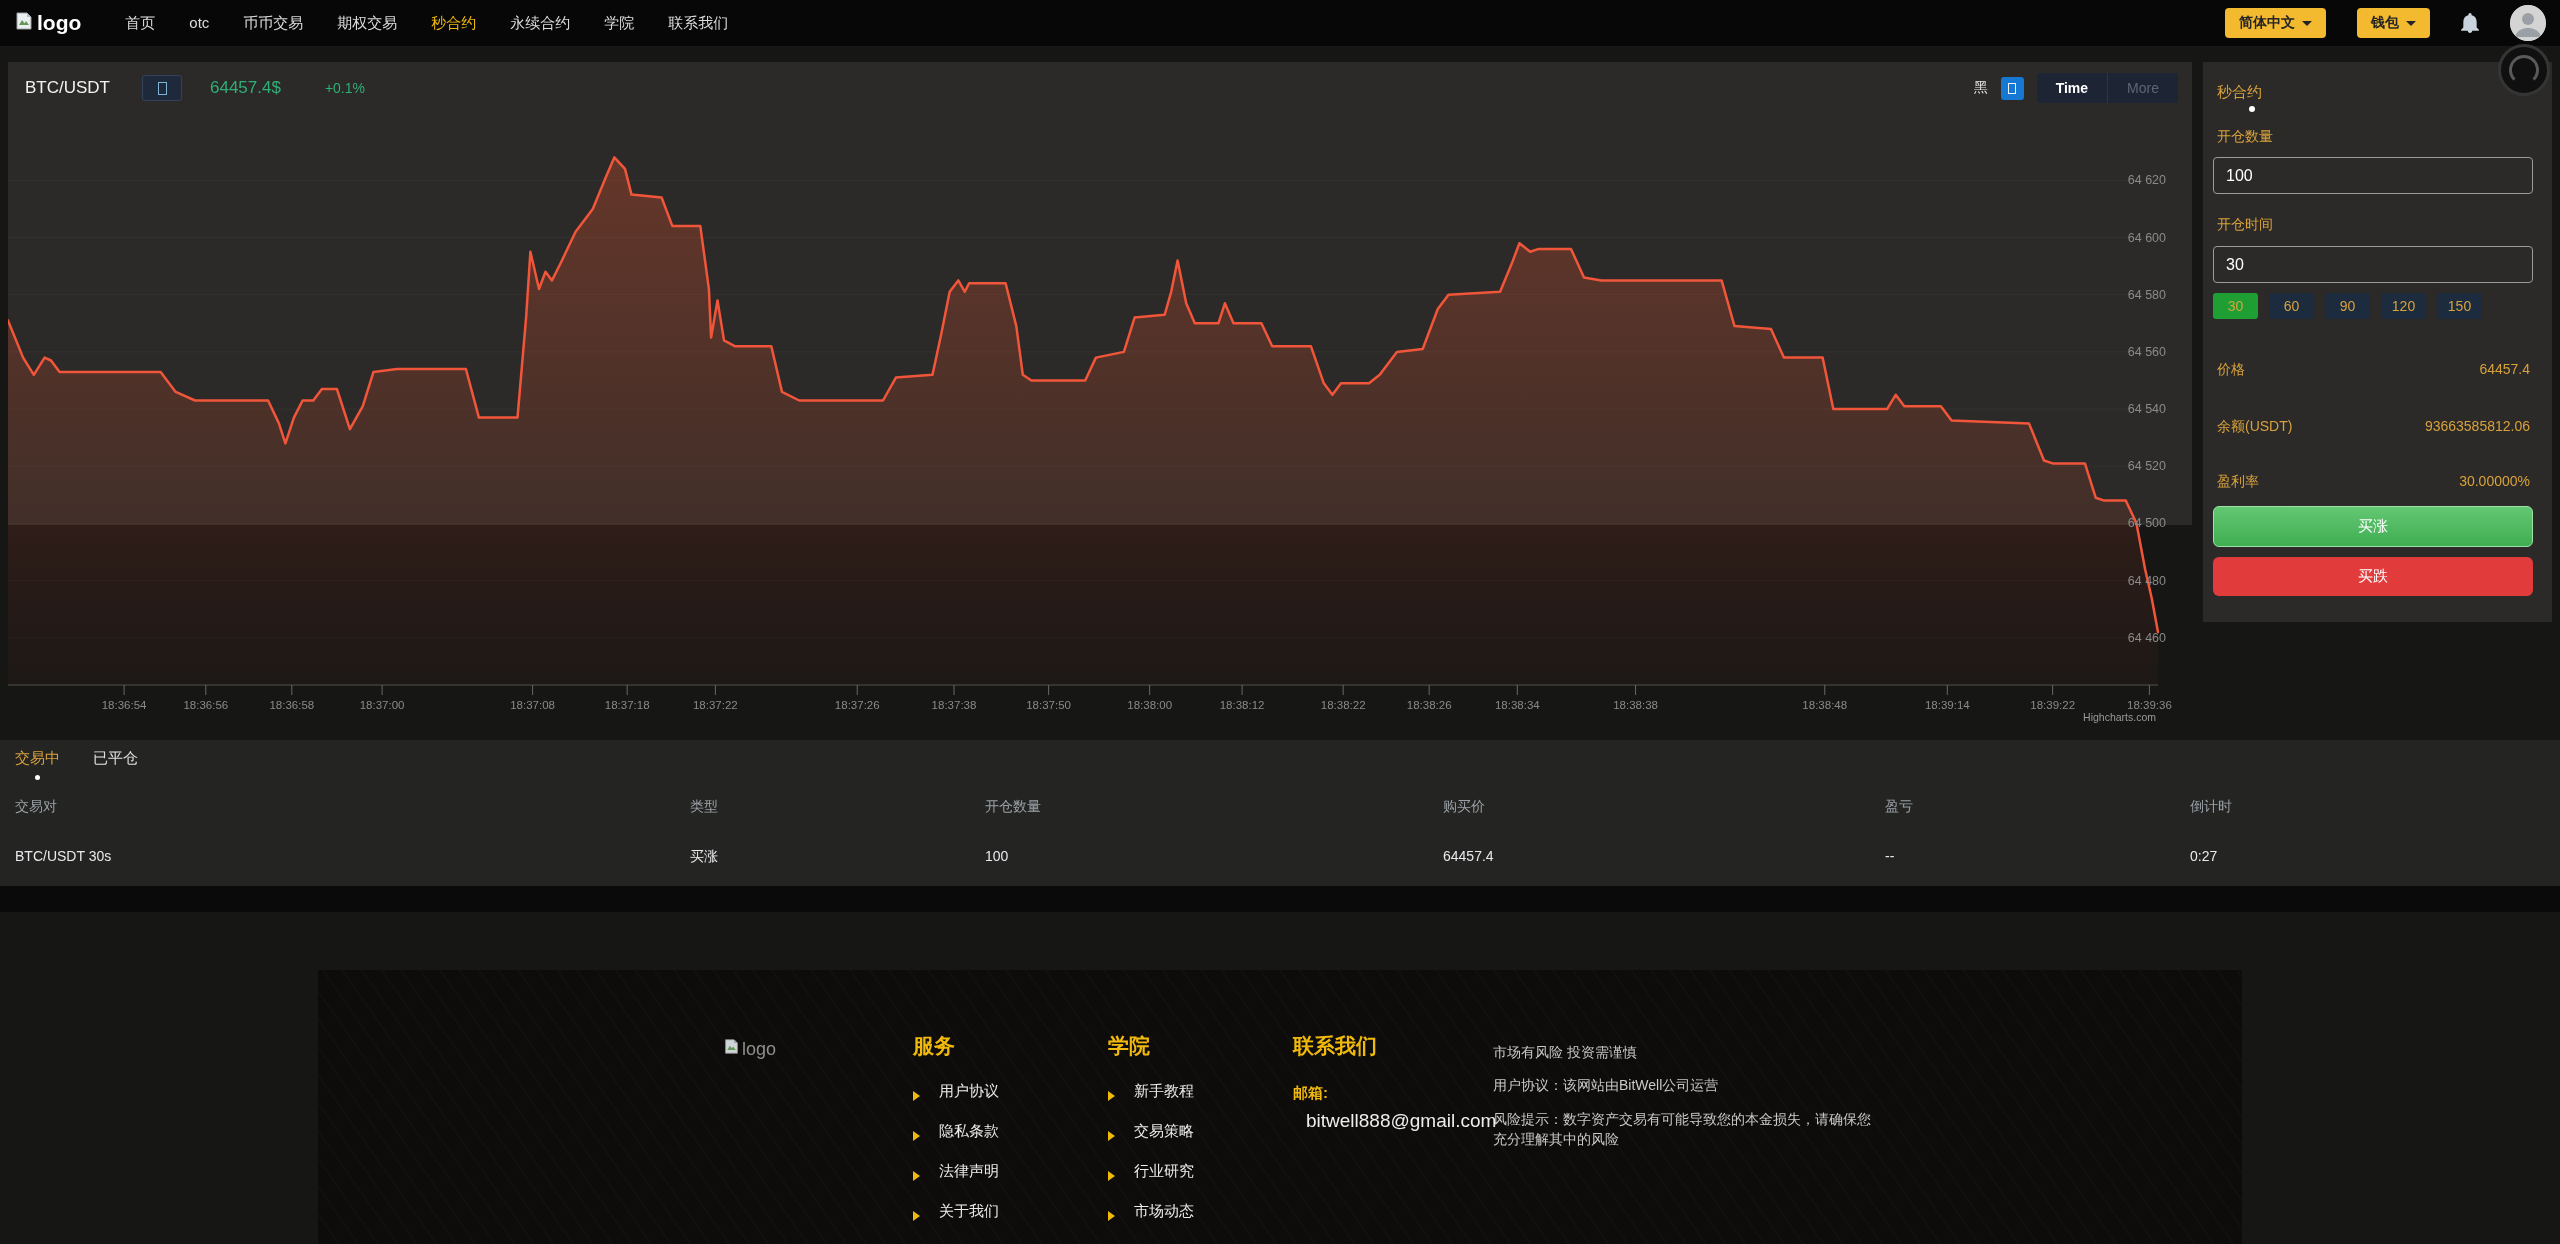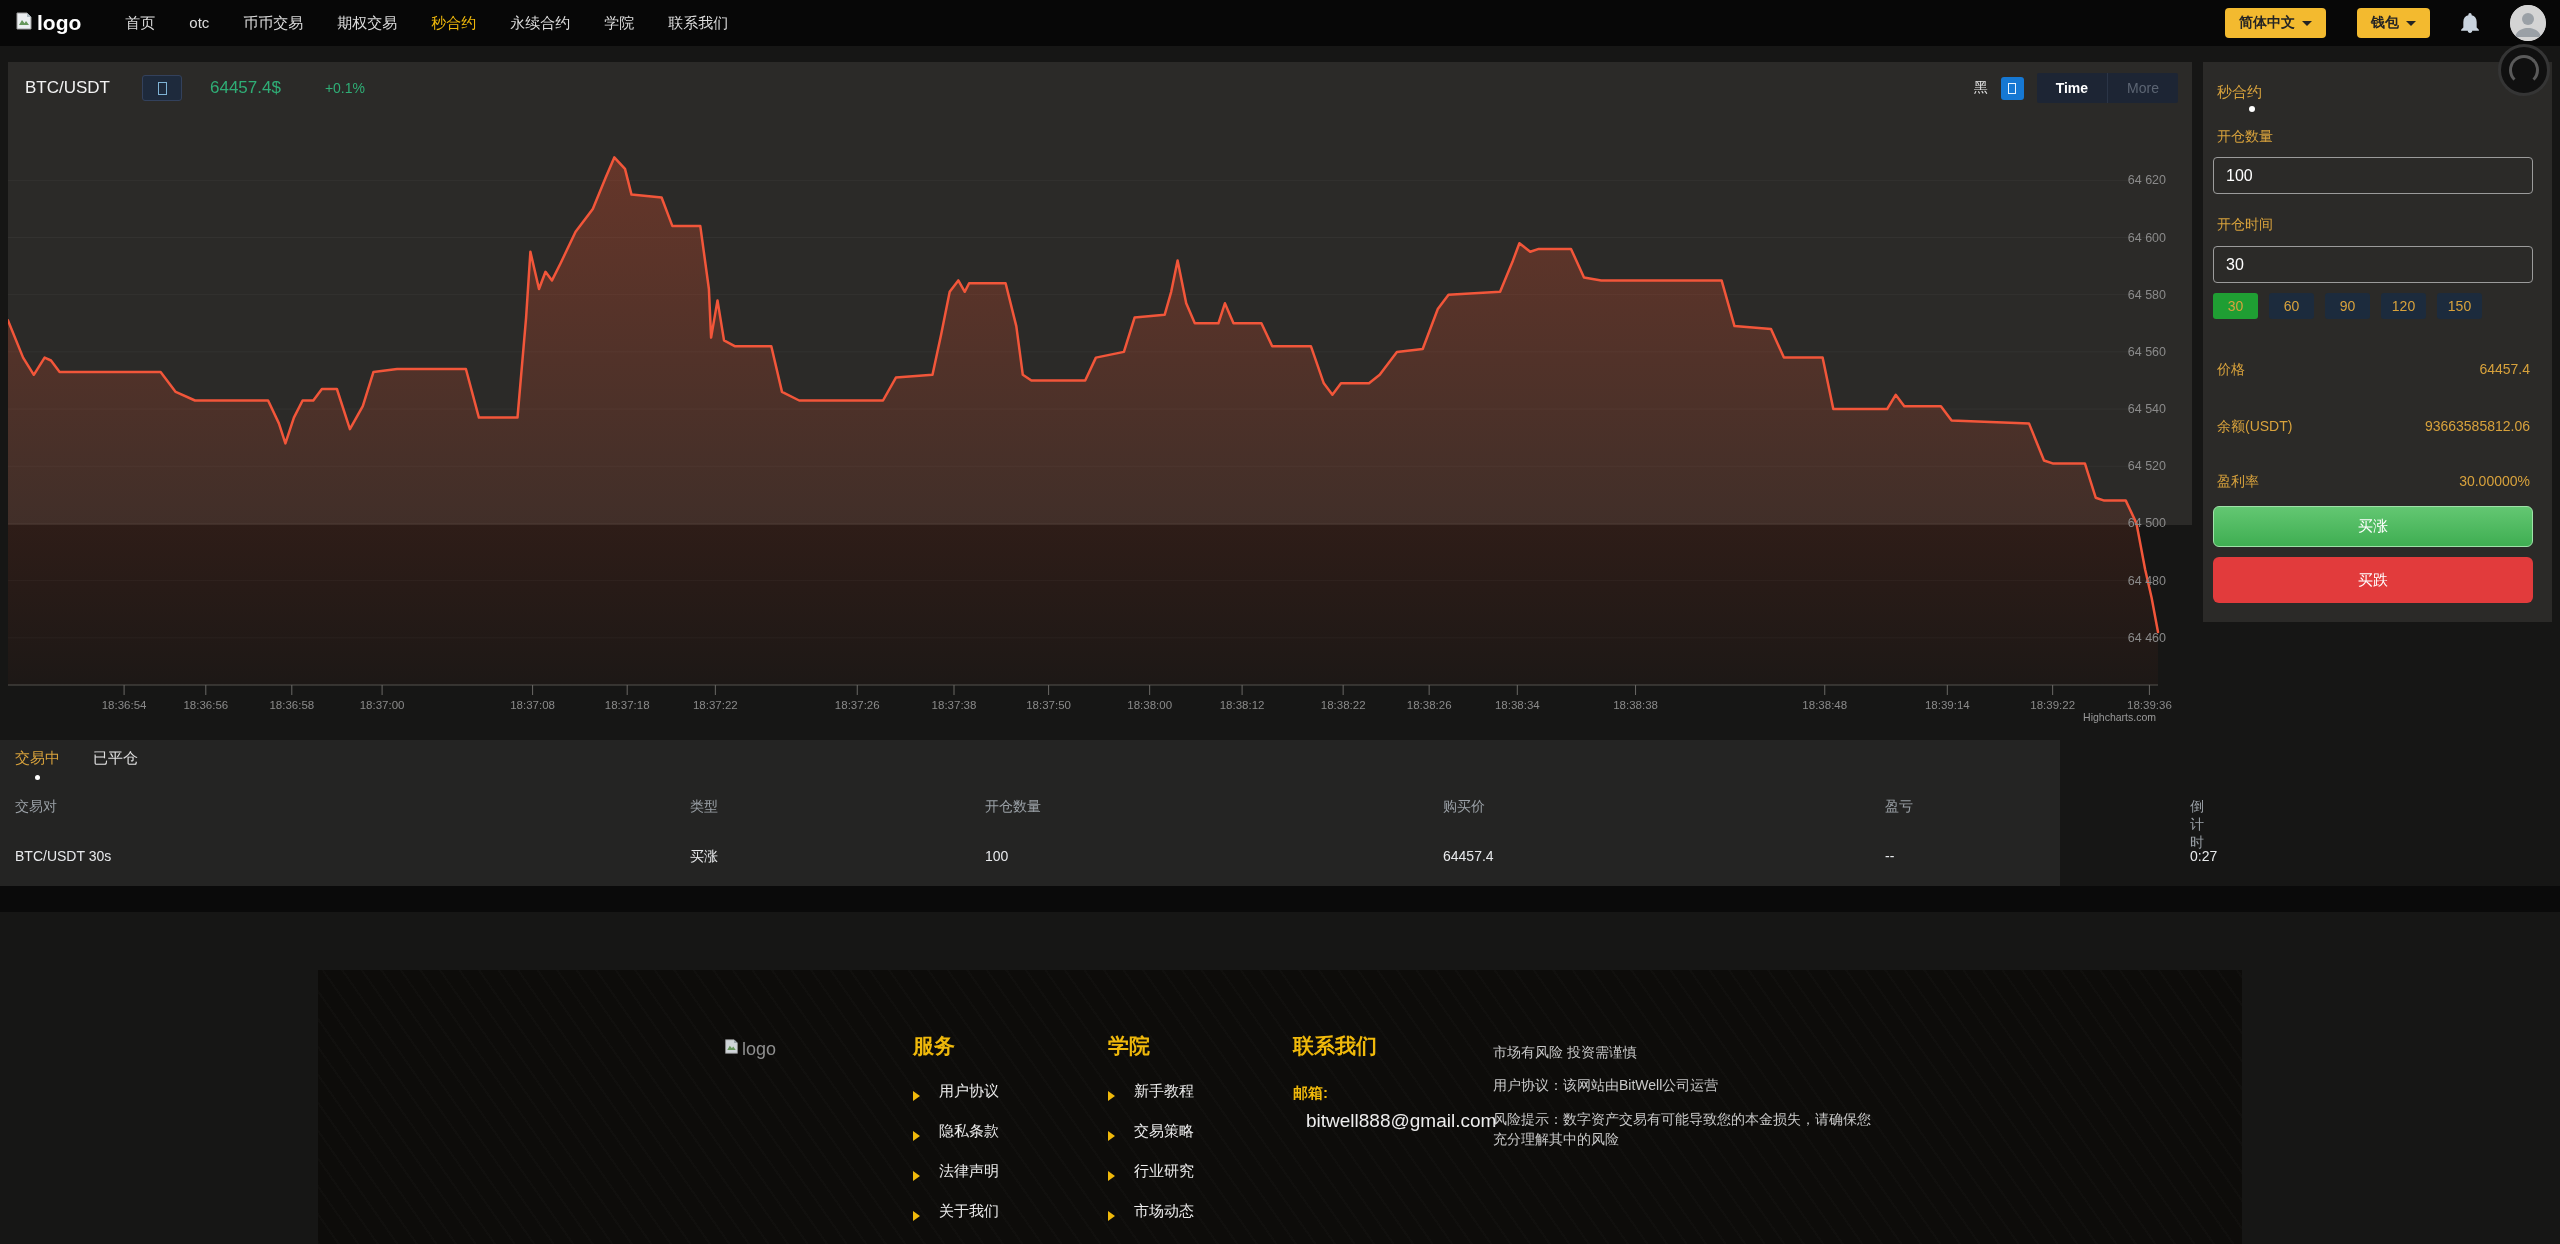--- a/index.html
+++ b/index.html
@@ -57,23 +57,23 @@
   .time-btn { width:45px; height:26px; background:#1c2b3d; border:none; border-radius:3px;
     color:#d8a23c; font-size:14px; cursor:pointer; }
   .time-btn.active { background:#1f9e33; }
   .op-row { position:absolute; left:14px; right:22px; display:flex; justify-content:space-between;
     color:#d8a23c; font-size:14px; }
   .op-row-price { top:299px; } .op-row-balance { top:356px; } .op-row-profit { top:411px; }
   .buy-btn { position:absolute; left:10px; width:320px; border-radius:6px; color:#ffffff;
     font-size:15px; cursor:pointer; font-family:"Liberation Sans","DejaVu Sans",sans-serif; }
   .buy-up { top:444px; height:41px; background:linear-gradient(180deg,#63c772,#3fae52);
     border:1px solid #9fe2a8; }
-  .buy-down { top:495px; height:46px; background:#e23b3c; border:none; }
-  
-  .positions { position:absolute; left:0; top:740px; width:2060px; height:146px; background:#242423; }
+  .buy-down { top:495px; height:39px; background:#e23b3c; border:none; }
+  
+  .positions { position:absolute; left:0; top:740px; width:2560px; height:146px; background:#242423; }
   .tabs { position:absolute; left:15px; top:9px; display:flex; gap:33px; }
   .tab { font-size:15px; color:#e0e0e0; cursor:pointer; text-align:center; }
   .tab.active { color:#d8a23c; }
   .tab.active::after { content:''; display:block; width:5px; height:5px; border-radius:50%;
     background:#ffffff; margin:7px auto 0; }
   .pos-grid { position:absolute; left:0; right:0; display:grid;
     grid-template-columns:675px 295px 458px 442px 305px auto; padding-left:15px; }
   .pos-head { top:58px; color:#9aa0a6; font-size:14px; }
   .pos-row { top:108px; color:#e8eaec; font-size:14px; }
   .dark-band { position:absolute; left:0; top:886px; width:2560px; height:26px; background:#0a0a0a; }

